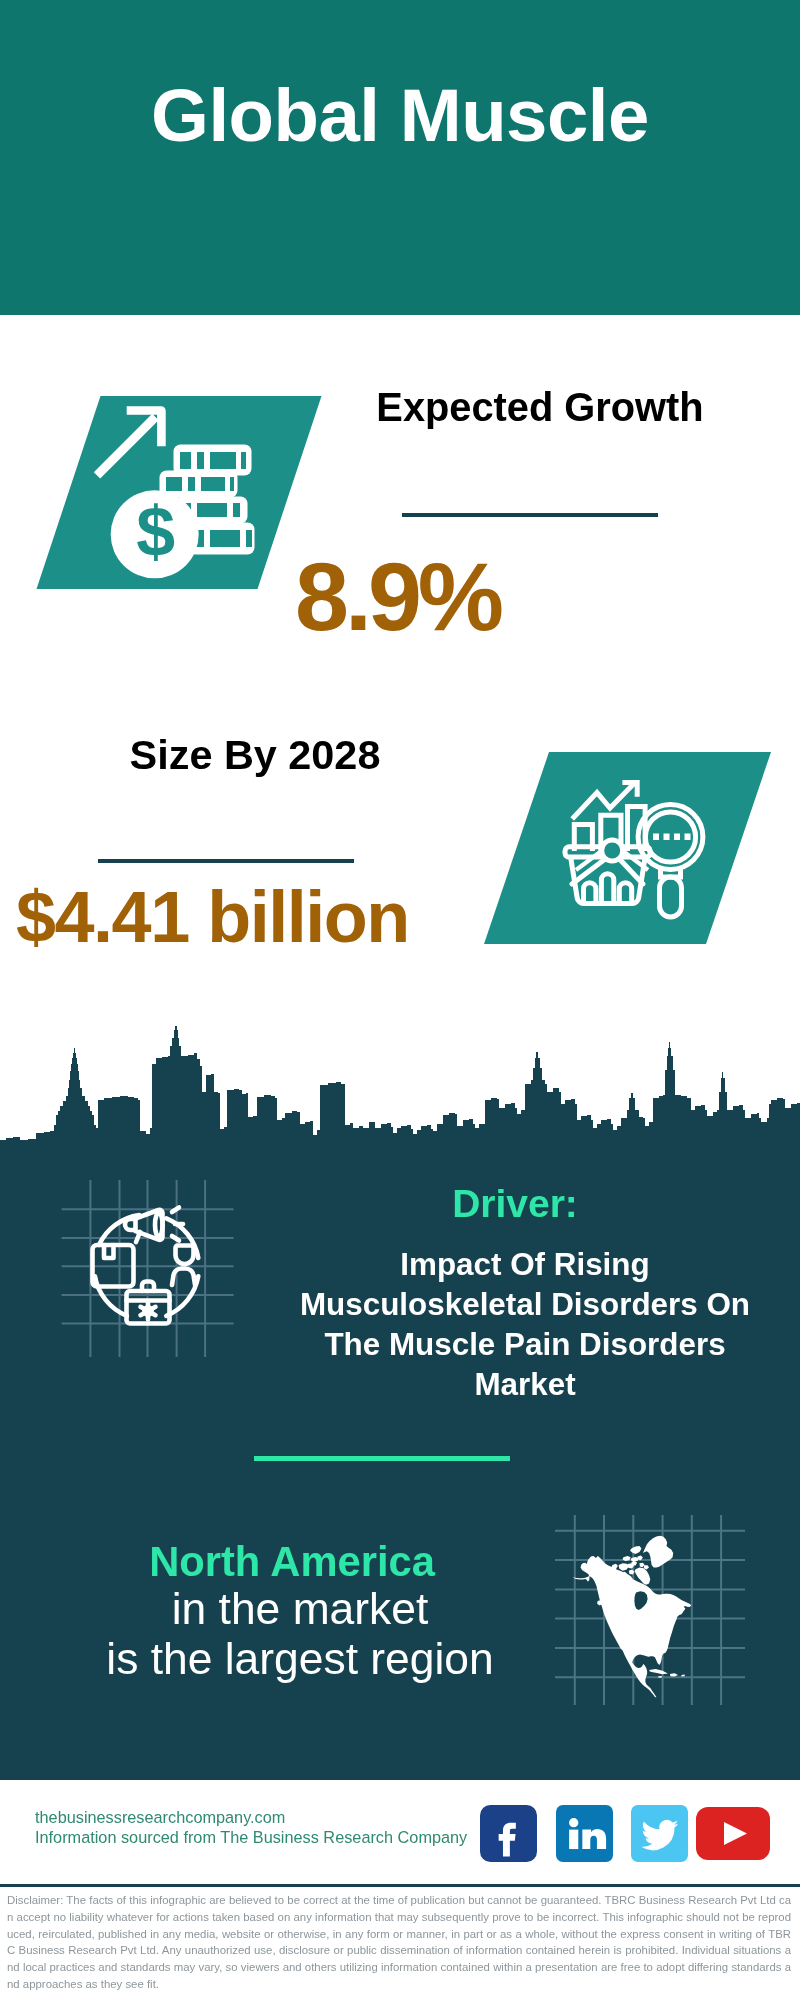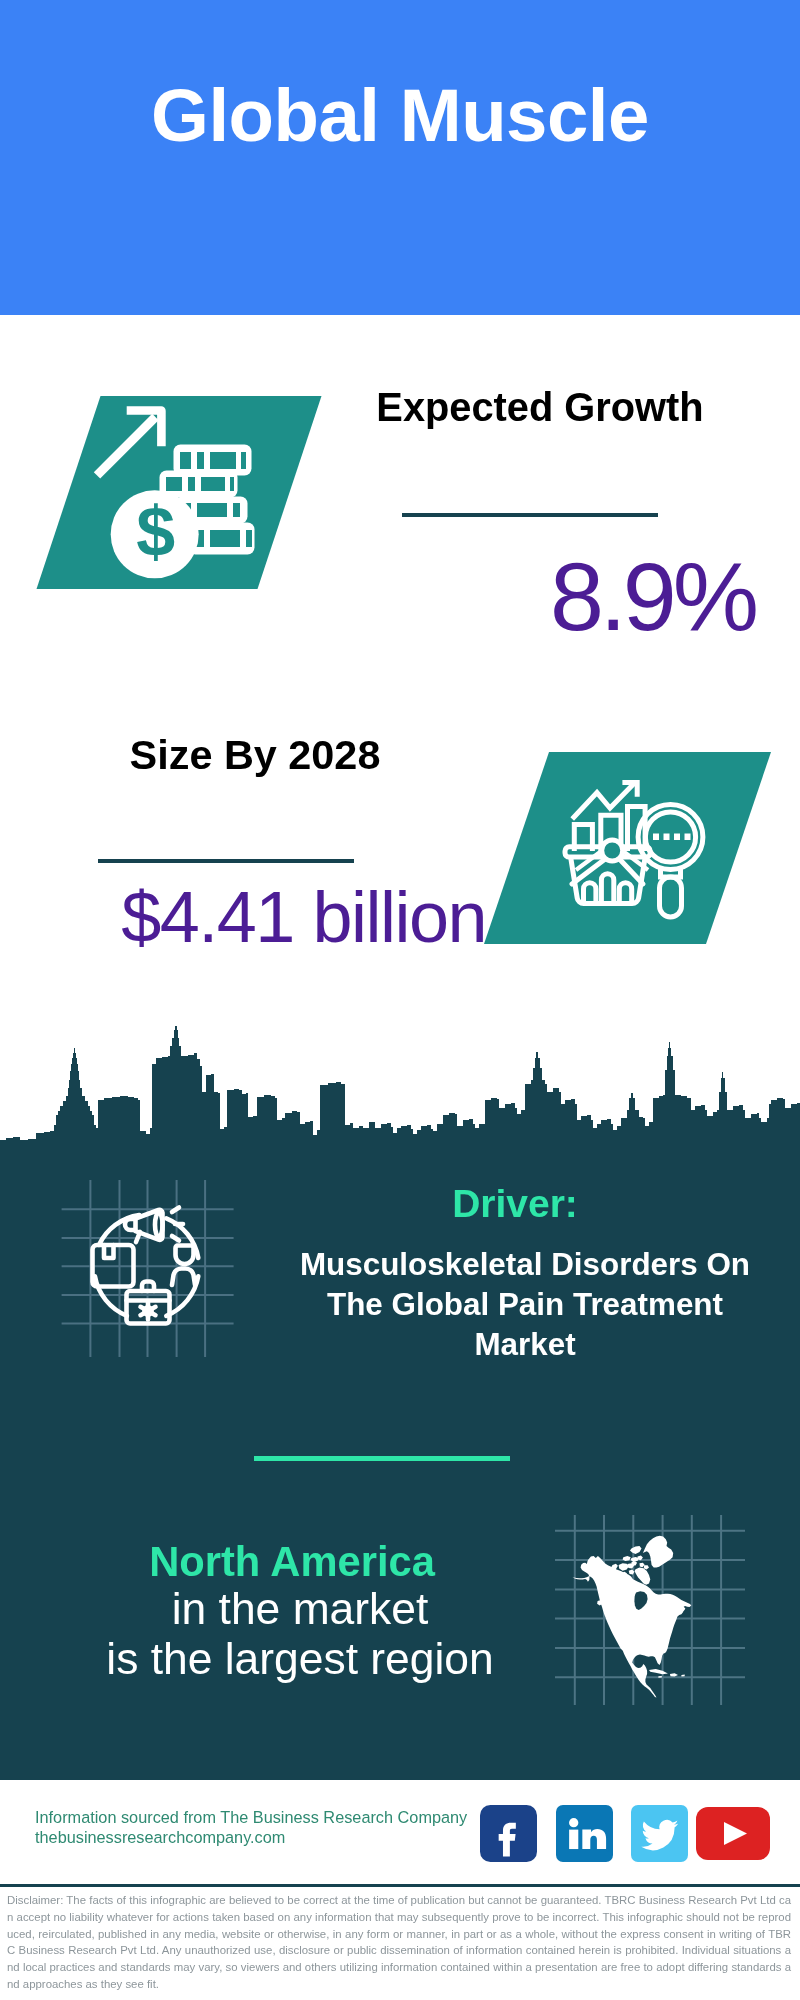--- a/index.html
+++ b/index.html
@@ -2,26 +2,26 @@
 <html><head>
 <meta charset="utf-8">
 <style>
   *{box-sizing:border-box;margin:0;padding:0;}
   html,body{width:800px;height:2000px;}
   body{font-family:"Liberation Sans",sans-serif;background:#ffffff;overflow:hidden;
        -webkit-font-smoothing:antialiased;}
   .page{position:relative;width:800px;height:2000px;overflow:hidden;}
 
   
-  .header{position:absolute;left:0;top:0;width:800px;height:315px;background:#3b82f6;}
+  .header{position:absolute;left:0;top:0;width:800px;height:315px;background:#0f766e;}
   .header-title{position:absolute;left:0;top:75px;width:800px;text-align:center;
       color:#ffffff;font-size:74.4px;font-weight:bold;line-height:82px;letter-spacing:-0.5px;}
   .stat-label{position:absolute;color:#000000;font-weight:bold;font-size:39.8px;line-height:57px;text-align:center;}
   .stat-rule{position:absolute;height:4px;background:#16424f;}
-  .stat-value{position:absolute;color:#4c1d95;font-weight:normal;font-size:97px;line-height:97px;text-align:right;letter-spacing:-4px;}
+  .stat-value{position:absolute;color:#a16207;font-weight:bold;font-size:97px;line-height:97px;text-align:left;letter-spacing:-4px;}
 
   
   .mid{position:absolute;left:0;top:1140px;width:800px;height:640px;background:#16424f;}
   .skyline{position:absolute;left:0;top:1000px;width:800px;height:170px;}
 
   .driver-head{position:absolute;color:#2ee6a8;font-weight:bold;font-size:39px;line-height:44px;text-align:center;}
   .driver-text{position:absolute;color:#ffffff;font-weight:bold;font-size:31.4px;line-height:40px;text-align:center;}
   .mid-rule{position:absolute;height:4px;background:#2ee6a8;}
   .region-head{position:absolute;color:#2ee6a8;font-weight:bold;font-size:41.7px;line-height:46px;text-align:center;}
   .region-text{position:absolute;color:#ffffff;font-weight:normal;font-size:44.4px;line-height:49.5px;text-align:center;}
@@ -165,44 +165,45 @@
       <rect x="126.5" y="1291" width="43" height="32.5" rx="3.5"></rect>
       <path d="M142,1291 v-5.5 a4,4 0 0 1 4,-4 h4 a4,4 0 0 1 4,4 v5.5"></path>
       <path d="M126.5,1300.5 h43"></path>
       <path d="M148,1302.5 v17 M140.5,1306.8 l15,8.4 M140.5,1315.2 l15,-8.4"></path>
       <circle cx="148" cy="1311" r="3.6"></circle>
     </g>
   </svg>
 
   <div class="driver-head" style="left:315px;top:1182px;width:400px;">Driver:</div>
   <div class="driver-text" style="left:275px;top:1245px;width:500px;">
+    <div>Impact Of Rising</div>
     <div>Musculoskeletal Disorders On</div>
-    <div>The Global Pain Treatment</div>
+    <div>The Muscle Pain Disorders</div>
     <div>Market</div>
   </div>
   <div class="mid-rule" style="left:254px;top:1456px;width:256px;height:4.5px;"></div>
 
   <div class="region-head" style="left:70px;top:1539px;width:444px;">North America</div>
   <div class="region-text" style="left:78px;top:1584px;width:444px;">
     <div>in the market</div>
     <div>is the largest region</div>
   </div>
 
   <svg class="namap" width="190" height="190" viewBox="555 1515 190 190" style="position:absolute;left:555px;top:1515px;">
     <g stroke="#4d7484" stroke-width="2" fill="none">
       <path d="M574.8,1515 V1705 M604,1515 V1705 M633.3,1515 V1705 M662.6,1515 V1705 M691.8,1515 V1705 M721.1,1515 V1705"></path>
       <path d="M555,1530.8 H745 M555,1560.1 H745 M555,1589.4 H745 M555,1618.6 H745 M555,1647.9 H745 M555,1677.2 H745"></path>
     </g>
     <path d="M588.2,1559.8 L590.9,1556.6 L593.6,1555.9 L595.8,1557.9 L597.9,1555.9 L600.4,1558.3 L602.8,1561.0 L605.2,1563.4 L607.9,1565.2 L610.6,1566.5 L613.3,1567.9 L616.0,1569.3 L618.7,1570.3 L621.4,1571.3 L623.8,1572.4 L626.3,1573.4 L628.7,1574.8 L631.1,1576.5 L633.0,1579.3 L635.5,1580.6 L637.9,1581.7 L640.3,1582.7 L642.7,1583.7 L645.2,1585.1 L647.6,1586.5 L649.8,1588.2 L651.6,1590.3 L653.5,1592.3 L655.7,1593.7 L658.1,1594.4 L660.6,1594.4 L663.0,1594.0 L665.4,1593.7 L667.9,1593.7 L670.3,1594.0 L672.7,1594.7 L674.9,1595.8 L677.0,1597.1 L679.2,1598.5 L681.4,1599.9 L683.5,1600.9 L685.7,1602.0 L687.8,1603.0 L690.0,1604.0 L691.3,1605.4 L689.5,1607.1 L687.3,1606.8 L685.1,1606.1 L683.0,1607.1 L681.9,1609.5 L683.0,1612.3 L681.4,1614.3 L679.2,1615.0 L677.3,1616.8 L676.5,1619.2 L675.4,1621.9 L674.3,1624.7 L673.2,1628.1 L672.2,1631.5 L671.1,1635.0 L670.0,1638.4 L669.2,1641.9 L668.4,1645.3 L667.6,1648.4 L666.5,1651.2 L665.1,1652.9 L663.5,1653.6 L662.2,1655.6 L661.6,1659.1 L660.8,1662.5 L659.5,1664.9 L657.6,1663.2 L656.2,1660.1 L654.9,1657.3 L653.0,1656.3 L650.8,1656.3 L648.7,1656.7 L646.5,1656.3 L644.4,1655.6 L642.2,1654.9 L640.0,1654.6 L637.9,1654.9 L636.0,1656.0 L634.4,1657.7 L633.0,1659.8 L632.2,1662.5 L634.1,1664.9 L636.0,1667.0 L638.1,1668.0 L640.3,1667.7 L642.2,1666.3 L643.3,1663.9 L644.9,1665.6 L646.2,1668.0 L647.1,1670.8 L647.1,1673.9 L646.2,1676.6 L645.4,1679.4 L645.4,1682.1 L646.5,1684.5 L648.4,1686.2 L650.3,1688.0 L651.9,1690.4 L653.5,1692.8 L655.2,1695.2 L656.5,1697.6 L654.9,1696.9 L653.3,1694.8 L651.6,1692.8 L650.0,1690.7 L648.1,1689.0 L646.2,1687.6 L644.4,1686.2 L642.5,1684.5 L640.6,1682.5 L638.7,1680.0 L637.1,1677.6 L635.5,1674.9 L633.8,1672.1 L632.2,1669.4 L630.6,1666.3 L629.0,1663.5 L627.4,1660.4 L625.7,1657.3 L624.1,1653.9 L622.8,1650.8 L620.6,1648.4 L618.7,1645.0 L616.8,1641.5 L614.9,1638.1 L613.0,1634.6 L611.4,1631.2 L609.8,1627.8 L608.2,1624.3 L606.8,1620.9 L605.5,1617.4 L604.1,1614.0 L603.0,1610.6 L602.0,1607.1 L600.9,1603.7 L599.8,1600.2 L599.0,1596.8 L598.2,1593.4 L597.4,1589.9 L596.6,1586.5 L595.5,1583.4 L594.1,1580.6 L592.5,1578.2 L590.6,1576.8 L588.7,1576.2 L586.6,1577.2 L584.1,1577.9 L581.7,1578.2 L579.3,1578.2 L576.6,1577.9 L573.9,1577.5 L572.3,1576.8 L574.7,1578.6 L577.4,1579.3 L580.1,1579.6 L582.8,1579.6 L585.2,1578.9 L586.9,1579.9 L587.9,1581.7 L589.3,1579.9 L589.5,1576.8 L588.2,1574.1 L586.0,1572.4 L583.9,1571.3 L582.0,1570.0 L580.6,1567.6 L581.2,1564.8 L583.1,1563.1 L585.2,1562.7 L586.9,1564.1 L587.4,1561.4 Z M642.9,1552.9 L644.9,1548.6 L646.9,1544.3 L649.6,1540.9 L653.0,1538.3 L656.4,1536.6 L659.8,1535.7 L663.1,1536.6 L665.8,1539.2 L667.2,1542.6 L666.5,1546.1 L668.5,1547.8 L671.2,1549.5 L673.2,1552.9 L672.6,1557.2 L669.9,1559.8 L667.2,1561.5 L664.5,1563.3 L661.8,1565.0 L659.1,1566.7 L656.4,1567.6 L653.7,1567.6 L651.6,1565.0 L651.0,1560.7 L650.3,1556.4 L649.0,1552.9 L646.9,1551.2 L644.9,1552.1 Z M628.7,1570.7 L632.1,1569.6 L634.4,1571.7 L632.8,1574.4 L629.5,1574.1 Z M621.3,1572.7 L624.6,1571.7 L627.1,1573.4 L625.5,1576.2 L622.0,1575.5 Z M631.4,1562.1 L634.8,1561.0 L637.1,1562.7 L635.5,1565.5 L632.2,1565.2 Z M637.5,1556.4 L640.9,1555.5 L642.9,1557.6 L640.9,1560.3 L637.9,1559.6 Z M639.5,1563.3 L642.9,1562.7 L644.6,1564.8 L642.5,1567.2 L639.8,1566.5 Z M644.2,1565.0 L647.6,1565.2 L649.0,1567.6 L646.5,1569.6 L643.8,1568.2 Z M642.2,1571.9 L645.6,1571.7 L647.1,1574.1 L644.6,1576.2 L641.9,1574.8 Z M635.5,1569.3 L639.5,1567.6 L643.5,1568.2 L646.8,1571.0 L649.0,1575.1 L650.3,1579.6 L649.0,1583.4 L646.2,1584.8 L643.5,1583.4 L640.9,1580.6 L638.1,1577.5 L636.0,1574.1 L634.6,1571.3 Z M618.6,1565.0 L622.6,1563.3 L626.7,1563.8 L628.7,1566.5 L626.7,1569.6 L622.6,1570.7 L619.2,1568.6 Z M612.5,1565.0 L615.9,1563.8 L617.9,1565.8 L615.9,1569.3 L612.8,1568.9 L611.4,1566.9 Z M631.4,1548.6 L635.5,1546.6 L639.5,1546.1 L641.5,1548.6 L639.5,1552.1 L635.5,1554.1 L632.1,1552.4 L630.0,1550.4 Z M631.4,1558.1 L635.5,1556.9 L638.8,1558.1 L637.5,1561.0 L633.4,1561.5 L630.7,1560.3 Z M623.3,1557.2 L627.4,1555.9 L630.7,1557.2 L629.4,1560.3 L625.3,1561.0 L622.6,1559.6 Z M627.4,1564.1 L631.4,1563.3 L634.1,1565.5 L632.1,1568.4 L628.4,1567.9 Z M631.4,1584.8 L634.8,1583.4 L637.5,1585.1 L636.1,1588.2 L632.5,1588.5 L630.3,1586.8 Z M680.0,1608.0 L683.4,1606.3 L685.4,1608.8 L682.7,1612.3 L679.7,1611.2 Z M597.6,1601.1 L601.0,1599.9 L603.0,1603.3 L599.7,1605.4 L597.1,1603.7 Z M649.0,1669.9 L655.7,1669.0 L662.5,1670.8 L667.9,1673.5 L662.5,1674.2 L655.7,1672.8 L650.3,1671.8 Z M669.9,1673.9 L674.6,1673.2 L678.0,1674.9 L674.6,1676.6 L670.5,1676.3 Z M681.4,1674.9 L684.7,1674.5 L684.7,1676.3 L681.4,1676.6 Z M658.4,1676.3 L661.8,1675.9 L661.8,1677.5 L658.4,1677.8 Z" fill="#ffffff"></path>
   <path d="M636.1,1592.5 L640.2,1591.3 L644.2,1592.0 L646.9,1594.7 L647.6,1598.9 L646.5,1603.0 L644.1,1606.1 L641.4,1608.5 L638.7,1609.9 L636.3,1608.8 L634.9,1605.4 L634.4,1601.3 L634.6,1597.1 L635.2,1594.4 Z" fill="#16424f"></path>
   </svg>
 
   <div class="src" style="left:35px;top:1808px;width:470px;">
+    <div>thebusinessresearchcompany.com</div>
     <div>Information sourced from The Business Research Company</div>
-    <div>thebusinessresearchcompany.com</div>
   </div>
 
   <svg class="soc" style="left:480px;" width="57" height="57" viewBox="0 0 66 66">
     <rect width="66" height="66" rx="12" fill="#1b4289"></rect>
     <path d="M41.5,20.5 h-6.2 c-5.3,0 -8.7,3.5 -8.7,8.9 v4.3 h-5.0 v7.7 h5.0 v18.1 h8.0 v-18.1 h5.7 l0.9,-7.7 h-6.6 v-3.6
              c0,-1.7 0.5,-2.6 2.4,-2.6 h4.5 Z" fill="#ffffff"></path>
   </svg>
   <svg class="soc" style="left:556px;" width="57" height="57" viewBox="0 0 66 66">
     <rect width="66" height="66" rx="8" fill="#0a77b5"></rect>
     <circle cx="20.5" cy="20.5" r="5.4" fill="#fff"></circle>

